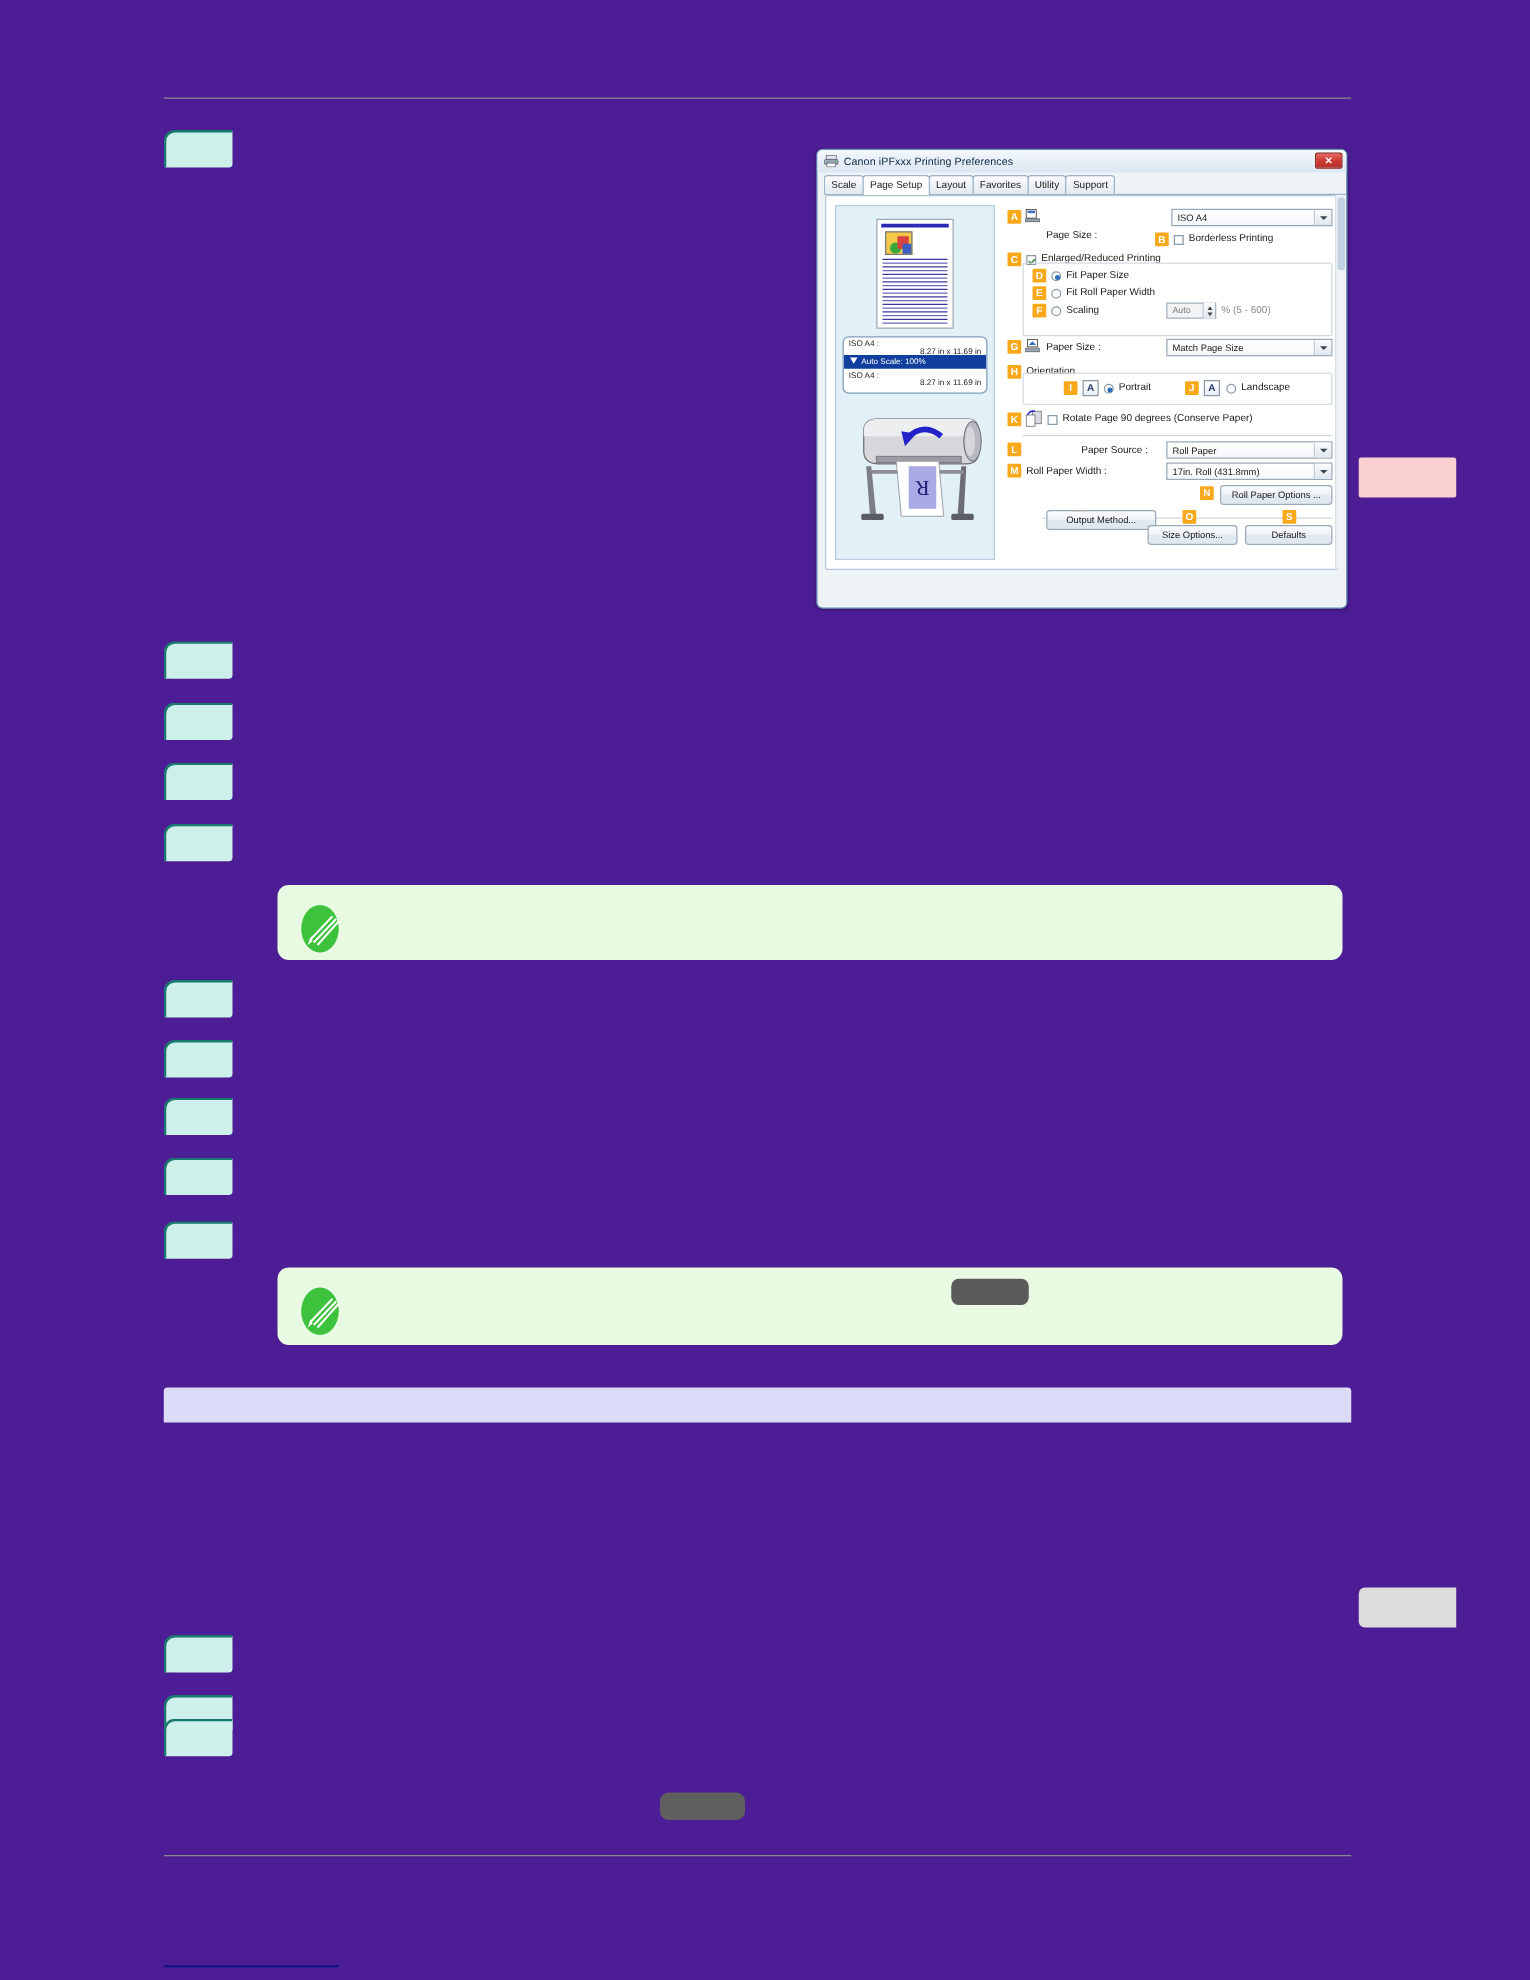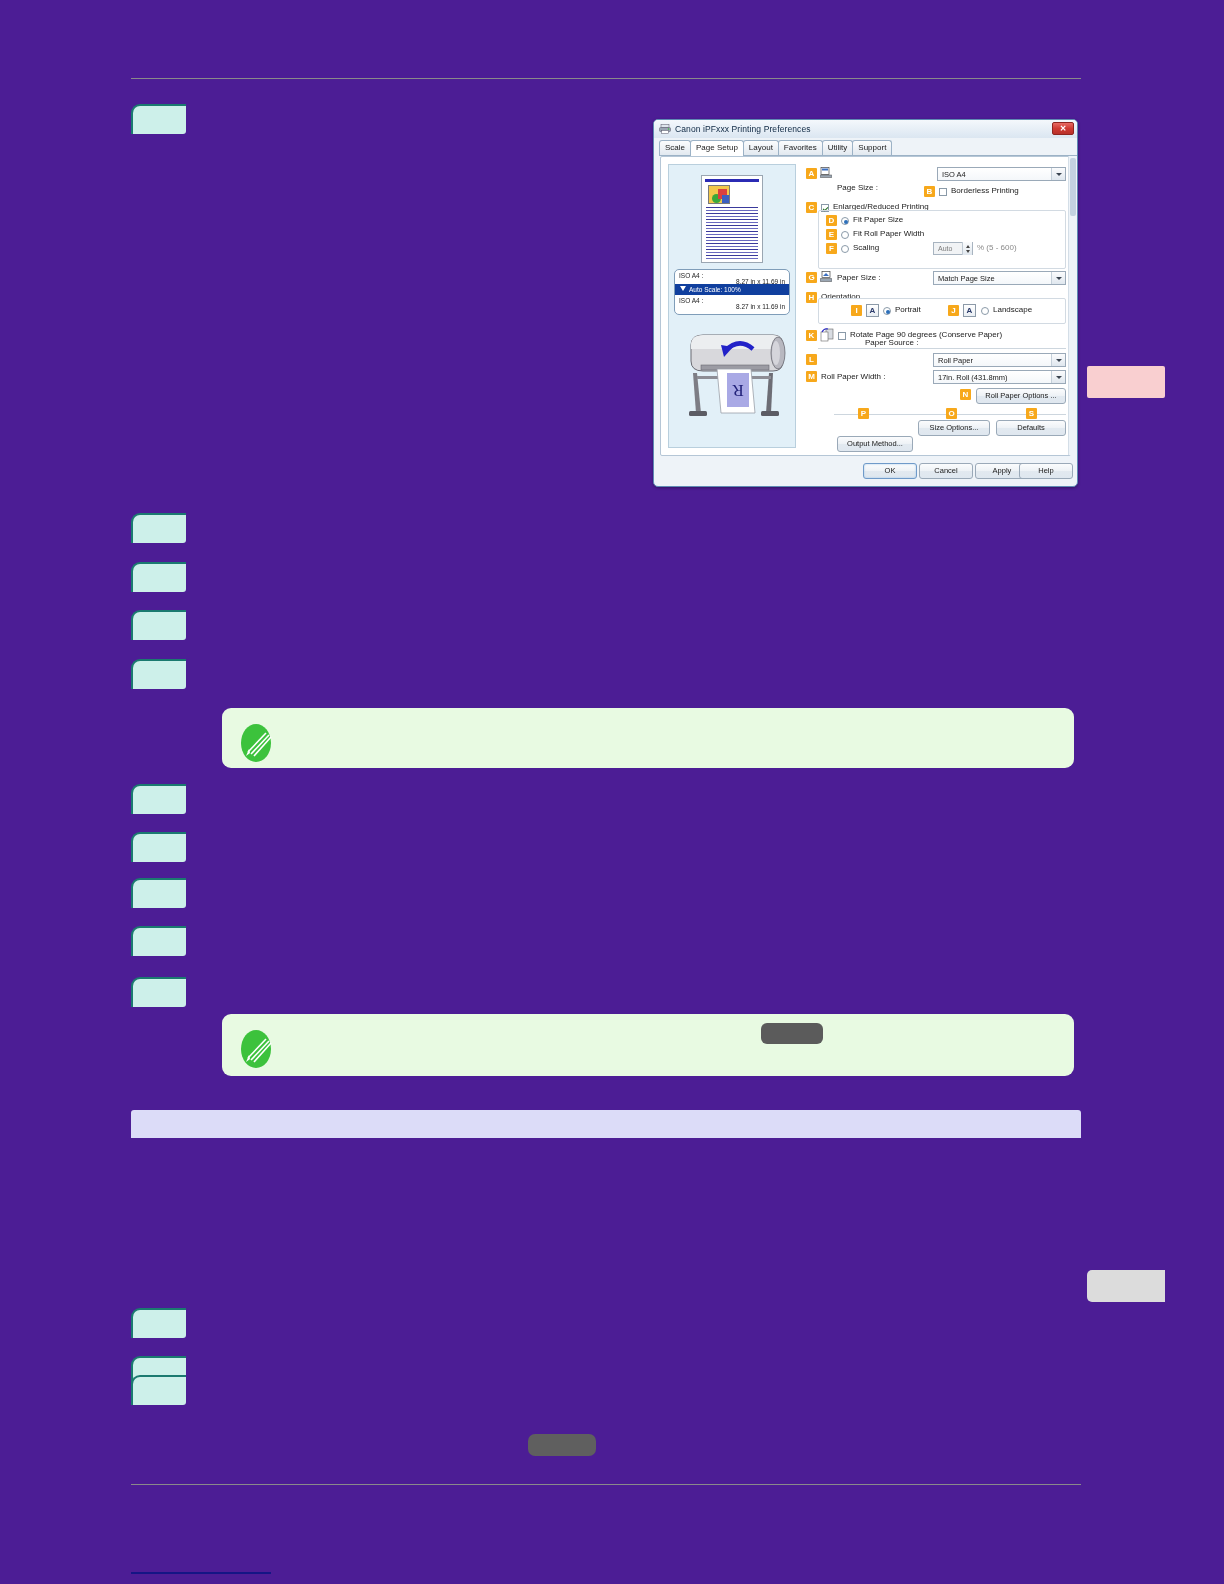--- a/index.html
+++ b/index.html
@@ -600,53 +600,47 @@
           <rect x="6" y="1" width="7" height="10" fill="#d8dce2" stroke="#666" stroke-width=".6"></rect>
           <rect x="1" y="4" width="7" height="9" fill="#ffffff" stroke="#666" stroke-width=".6"></rect>
           <path d="M2 4 Q4 0 8 1" stroke="#2222c8" stroke-width="1.1" fill="none"></path>
         </svg>
         <div class="cb" style="left:34px;top:168px;"></div>
         <span class="fld-label" style="left:46px;top:166px;">Rotate Page 90 degrees (Conserve Paper)</span>
 
         <div class="sep-line" style="left:14px;top:184px;width:248px;"></div>
 
         <div class="lt" style="left:2px;top:190px;">L</div>
-        <span class="fld-label" style="left:17px;top:174px;padding-left:44px;">Paper Source :</span>
+        <span class="fld-label" style="left:17px;top:191px;padding-left:44px;">Paper Source :</span>
         <div class="combo" style="left:129px;top:189px;width:133px;">
           <span>Roll Paper</span>
           <span class="arrow"></span>
         </div>
 
         <div class="lt" style="left:2px;top:207px;">M</div>
         <span class="fld-label" style="left:17px;top:208px;">Roll Paper Width :</span>
         <div class="combo" style="left:129px;top:206px;width:133px;">
           <span>17in. Roll (431.8mm)</span>
           <span class="arrow"></span>
         </div>
 
         <div class="lt" style="left:156px;top:225px;">N</div>
         <div class="btn" style="left:172px;top:224px;width:90px;">Roll Paper Options ...</div>
 
         <div class="sep-line" style="left:30px;top:250px;width:232px;"></div>
         <div class="lt" style="left:54px;top:244px;">P</div>
         <div class="lt" style="left:142px;top:244px;">O</div>
         <div class="lt" style="left:222px;top:244px;">S</div>
 
-        <div class="btn" style="left:33px;top:272px;width:76px;">Output Method...</div>
+        <div class="btn" style="left:33px;top:244px;width:88px;">Output Method...</div>
         <div class="btn" style="left:114px;top:256px;width:72px;">Size Options...</div>
         <div class="btn" style="left:192px;top:256px;width:70px;">Defaults</div>
 
       </div>
     </div>
 
     <div class="dlg-scroll">
       <div class="thumb"></div>
     </div>
 
-    <div class="dlg-footer" id="dlg-footer">
-        <div class="fbtn primary" style="left: 209px;">OK</div>
-        <div class="fbtn" style="left: 265px;">Cancel</div>
-        <div class="fbtn" style="left: 321px;">Apply</div>
-        <div class="fbtn" style="left: 365px;">Help</div>
-      </div>
 
   </div>
 </div>
 
 </body></html>

